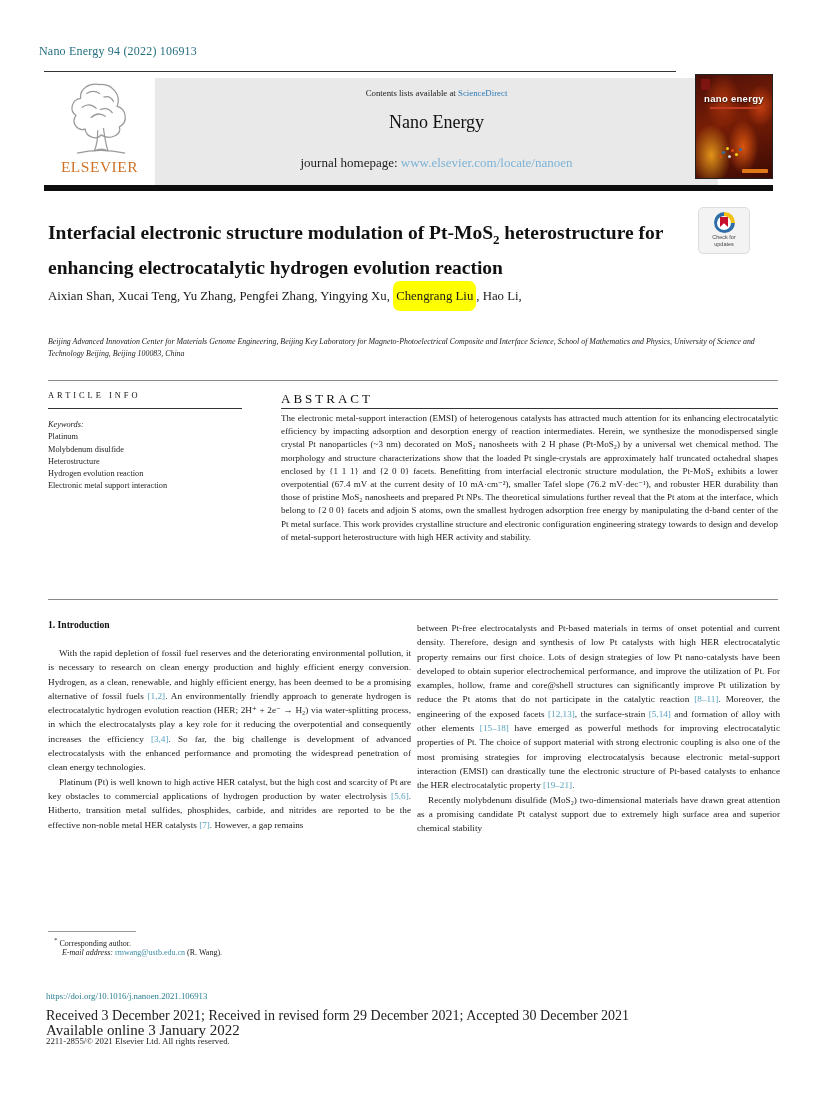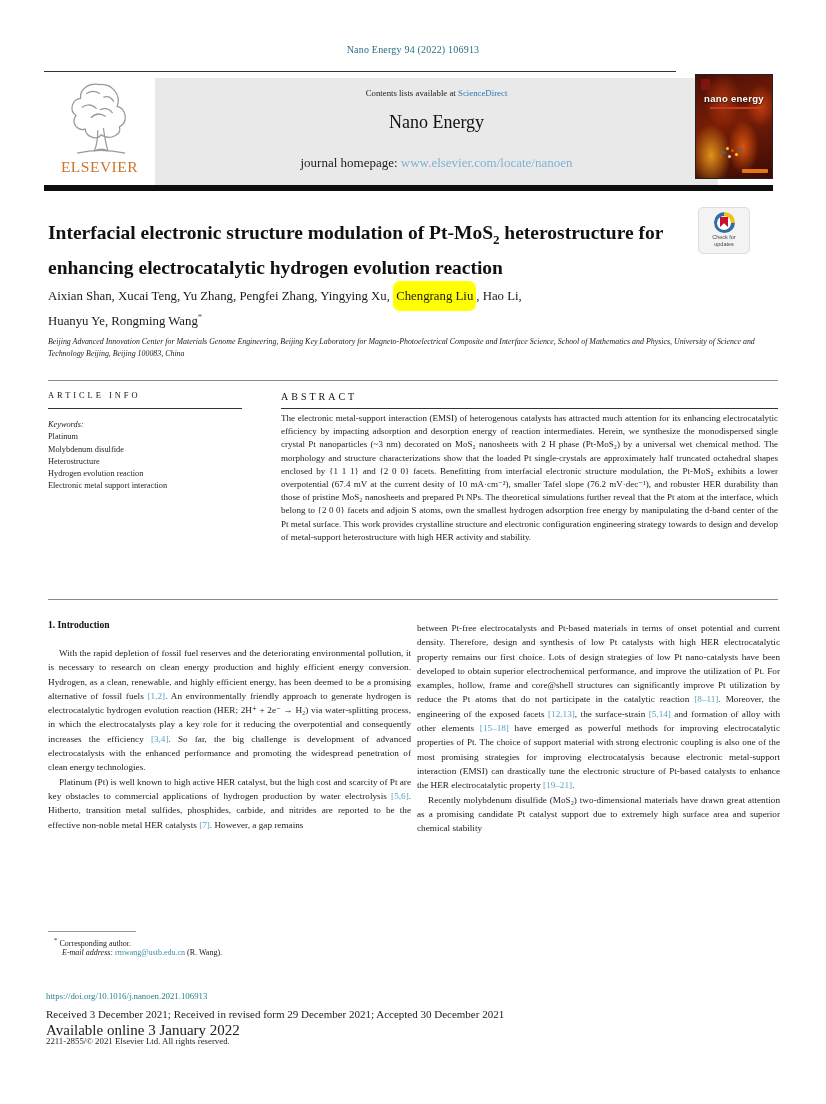--- a/index.html
+++ b/index.html
@@ -8,21 +8,21 @@
     position: relative;
     width: 826px; height: 1104px;
     margin: 0 auto;
     background: #ffffff;
     font-family: "Liberation Serif", "DejaVu Serif", serif;
     color: #1c1c1c;
     overflow: hidden;
   }
   .citation {
     position: absolute; top: 44px; left: 0; width: 100%;
-    text-align: center; font-size: 10px; color: #266f80; letter-spacing: .2px;
+    font-size: 12px; color: #266f80; letter-spacing: .2px; padding-left: 39px;
   }
   .top-rule { position: absolute; left: 44px; top: 71px; width: 632px; height: 1.4px; background: #333; }
   .elsevier-block {
     position: absolute; left: 44px; top: 78px; width: 111px; height: 107px;
     background: #fff; text-align: center;
   }
   .elsevier-tree { display: block; margin: 2px auto 0; }
   .elsevier-word {
     font-size: 15.5px; color: #cf7329; letter-spacing: .5px;
     font-family: "Liberation Serif", serif; margin-top: -2px;
@@ -91,21 +91,21 @@
   }
   .rule-full-1 { position: absolute; left: 48px; top: 380px; width: 730px; height: 1px; background: #8a8a8a; }
 
   .info-heading {
     position: absolute; left: 48px; top: 391px;
     font-size: 8.4px; letter-spacing: 3px; color: #111;
   }
   .info-rule { position: absolute; left: 48px; top: 408px; width: 194px; height: 1px; background: #333; }
   .abs-heading {
     position: absolute; left: 281px; top: 391px;
-    font-size: 10px; letter-spacing: 3px; color: #111;
+    font-size: 13px; letter-spacing: 3px; color: #111;
   }
   .abs-rule { position: absolute; left: 281px; top: 408px; width: 497px; height: 1px; background: #333; }
 
   .keywords { position: absolute; left: 48px; top: 419px; width: 200px; font-size: 8.3px; line-height: 12.3px; }
   .kw-label { font-style: italic; }
   .abstract {
     position: absolute; left: 281px; top: 412px; width: 497px;
     font-size: 9px; line-height: 13.2px; text-align: justify; color: #1a1a1a;
   }
   .rule-full-2 { position: absolute; left: 48px; top: 599px; width: 730px; height: 1px; background: #8a8a8a; }
@@ -118,21 +118,21 @@
   .ref { color: #5aa3c0; text-decoration: none; cursor: pointer; }
 
   .footnote-rule { position: absolute; left: 48px; top: 931px; width: 88px; height: 1px; background: #999; }
   .footnote-1 { position: absolute; left: 54px; top: 936px; font-size: 8px; color: #222; }
   .fn-marker { font-size: 7px; vertical-align: super; }
   .footnote-2 { position: absolute; left: 62px; top: 948px; font-size: 8px; color: #222; }
   .email-label { font-style: italic; }
   .email-link { color: #3a8ca6; text-decoration: none; cursor: pointer; }
 
   .doi-line { position: absolute; left: 46px; top: 991px; font-size: 8.8px; color: #2a7e90; cursor: pointer; }
-  .received-line { position: absolute; left: 46px; top: 1008px; font-size: 11px; color: #222; }
+  .received-line { position: absolute; left: 46px; top: 1008px; font-size: 14px; color: #222; }
   .available-line { position: absolute; left: 46px; top: 1022px; font-size: 15px; color: #222; }
   .copyright-line { position: absolute; left: 46px; top: 1036px; font-size: 8.8px; color: #222; }
 </style>
 </head>
 <body>
 
 <div class="page">
 
   <div class="citation">Nano Energy 94 (2022) 106913</div>
   <div class="top-rule"></div>
@@ -173,21 +173,20 @@
         <div class="bookmark"></div>
       </div>
     <div class="badge-text">
         <div>Check for</div>
         <div>updates</div>
       </div>
   </div>
 
   <div class="authors">
     <div><span>Aixian Shan, Xucai Teng, Yu Zhang, Pengfei Zhang, Yingying Xu, </span><span class="hl">Chengrang Liu</span><span>, Hao Li,</span></div>
-    <div><span>Huanyu Ye, Rongming Wang</span><span class="asterisk">*</span></div>
   </div>
 
   <div class="affiliation">Beijing Advanced Innovation Center for Materials Genome Engineering, Beijing Key Laboratory for Magneto-Photoelectrical Composite and Interface Science, School of Mathematics and Physics, University of Science and Technology Beijing, Beijing 100083, China</div>
 
   <div class="rule-full-1"></div>
 
   <div class="info-heading">ARTICLE INFO</div>
   <div class="info-rule"></div>
   <div class="abs-heading">ABSTRACT</div>
   <div class="abs-rule"></div>

